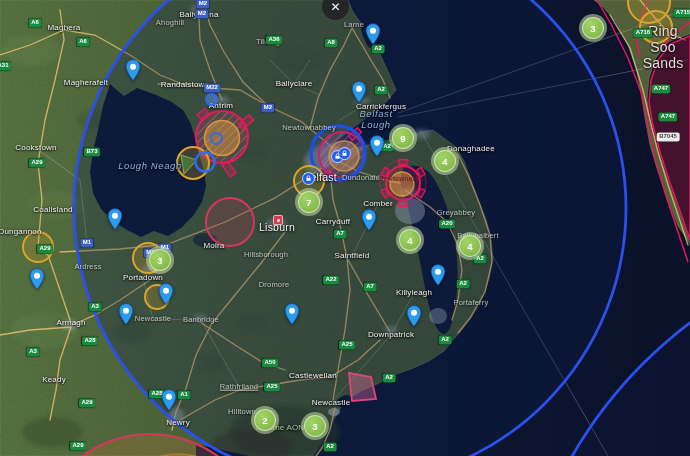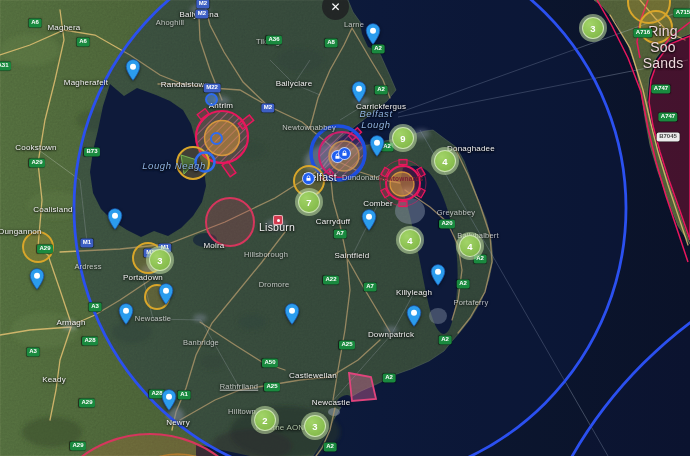--- a/index.html
+++ b/index.html
@@ -270,30 +270,30 @@
       <div class="place faint" style="left: 170px; top: 23px;">Ahoghill</div>
       <div class="place town" style="left: 185px; top: 85px;">Randalstown</div>
       <div class="place town" style="left: 221px; top: 106px;">Antrim</div>
       <div class="place faint" style="left: 354px; top: 25px;">Larne</div>
       <div class="place faint" style="left: 268px; top: 42px;">Tildarg</div>
       <div class="place town" style="left: 294px; top: 84px;">Ballyclare</div>
       <div class="place town" style="left: 381px; top: 107px;">Carrickfergus</div>
       <div class="place faint" style="left: 309px; top: 128px;">Newtownabbey</div>
       <div class="place water" style="left: 376px; top: 120px;">Belfast
 Lough</div>
-      <div class="place water" style="left: 150px; top: 166px; margin-left: 24px;">Lough Neagh</div>
+      <div class="place water" style="left: 150px; top: 166px;">Lough Neagh</div>
       <div class="place town" style="left: 53px; top: 210px;">Coalisland</div>
       <div class="place town" style="left: 20px; top: 232px;">Dungannon</div>
       <div class="place town" style="left: 214px; top: 246px;">Moira</div>
       <div class="place town" style="left: 143px; top: 278px;">Portadown</div>
       <div class="place faint" style="left: 88px; top: 267px;">Ardress</div>
       <div class="place town" style="left: 71px; top: 323px;">Armagh</div>
       <div class="place town" style="left: 54px; top: 380px;">Keady</div>
       <div class="place faint" style="left: 153px; top: 319px;">Newcastle</div>
-      <div class="place faint" style="left: 201px; top: 320px; margin-top: 23px;">Banbridge</div>
+      <div class="place faint" style="left: 201px; top: 320px;">Banbridge</div>
       <div class="place town" style="left: 178px; top: 423px;">Newry</div>
       <div class="place faint" style="left: 239px; top: 387px; text-decoration: underline;">Rathfriland</div>
       <div class="place faint" style="left: 242px; top: 412px;">Hilltown</div>
       <div class="place town" style="left: 313px; top: 376px;">Castlewellan</div>
       <div class="place town" style="left: 331px; top: 403px;">Newcastle</div>
       <div class="place area" style="left: 283px; top: 428px;">Mourne AONB</div>
       <div class="place town" style="left: 391px; top: 335px;">Downpatrick</div>
       <div class="place town" style="left: 414px; top: 293px;">Killyleagh</div>
       <div class="place faint" style="left: 448px; top: 303px; margin-left: 23px;">Portaferry</div>
       <div class="place town" style="left: 352px; top: 256px;">Saintfield</div>

